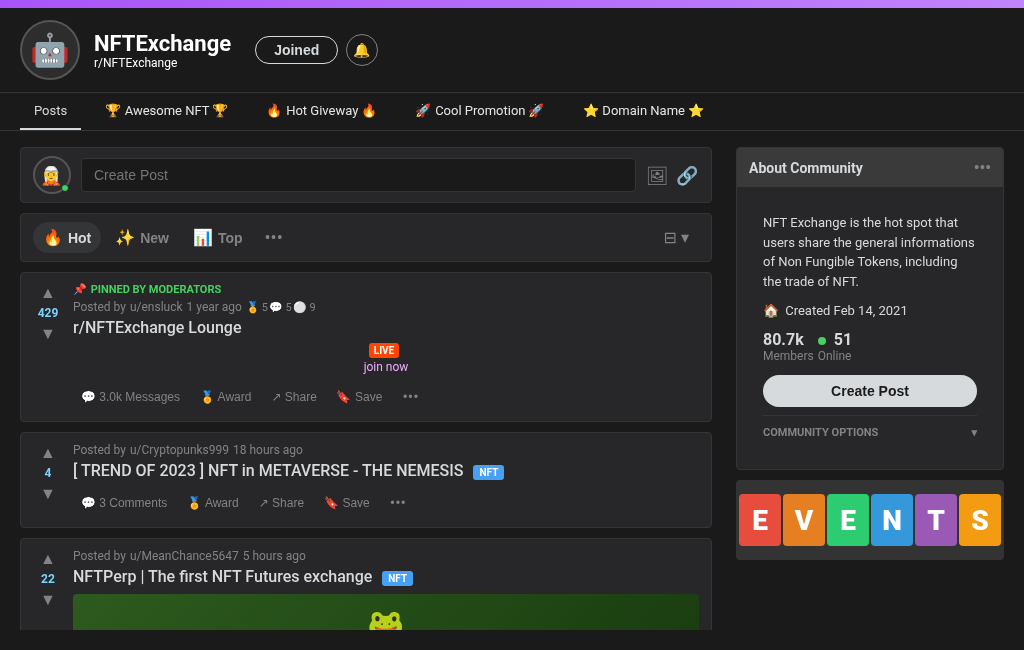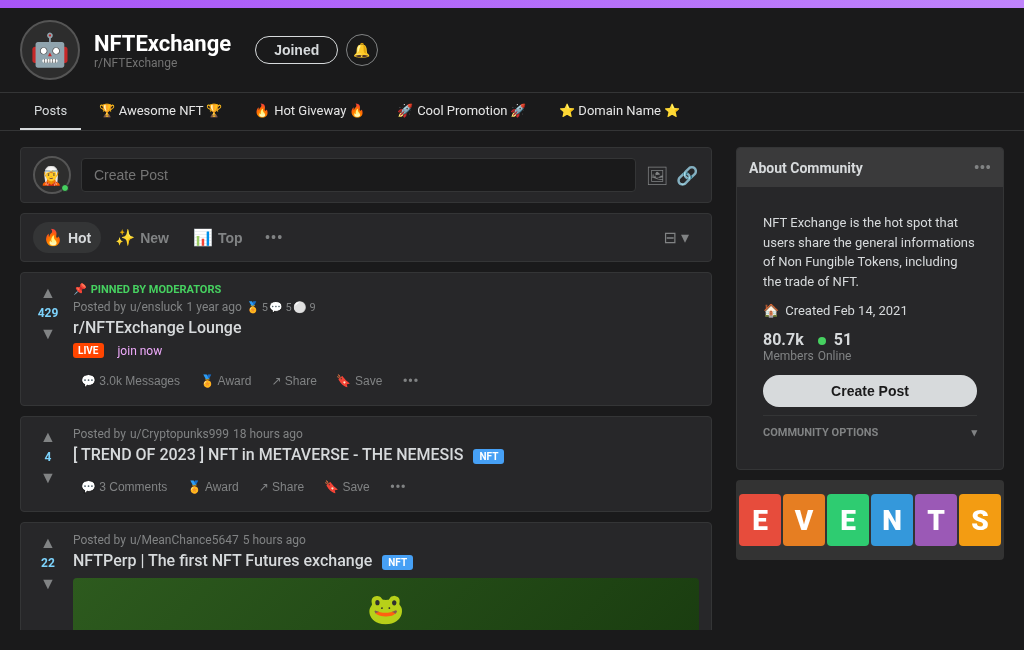--- a/index.html
+++ b/index.html
@@ -46,21 +46,21 @@
     }
 
     .header-info h1 {
       font-size: 22px;
       font-weight: 700;
       color: #fff;
     }
 
     .header-info .subreddit {
       font-size: 12px;
-      color: #737373;
+      color: #ffffff;
     }
 
     .header-actions {
       display: flex;
       align-items: center;
       gap: 8px;
       margin-left: 10px;
     }
 
     .join-btn {
@@ -87,21 +87,21 @@
       justify-content: center;
       font-size: 14px;
     }
 
     
     .nav-tabs {
       background: #1a1a1b;
       padding: 0 20px;
       display: flex;
       align-items: center;
-      gap: 4px;
+      gap: 10px;
       border-bottom: 1px solid #343536;
     }
 
     .nav-tab {
       padding: 10px 14px;
       font-size: 13px;
       color: #e5e5e5;
       cursor: pointer;
       border-bottom: 2px solid transparent;
       white-space: nowrap;
@@ -578,21 +578,21 @@
           <span>1 year ago</span>
           <span class="award-icons">
             🏅<span>5</span>
             💬<span>5</span>
             ⚪<span>9</span>
           </span>
         </div>
         <div class="post-title">
           <span>r/NFTExchange Lounge</span>
         </div>
-        <div style="display:flex;align-items:center;gap:10px;margin-bottom:6px;">
+        <div style="display:flex;align-items:center;gap:2px;margin-bottom:6px;flex-direction:column;">
           <span class="live-badge">LIVE</span>
           <span class="join-now">join now</span>
         </div>
         <div class="post-actions">
           <button class="action-btn">💬 3.0k Messages</button>
           <button class="action-btn">🏅 Award</button>
           <button class="action-btn">↗ Share</button>
           <button class="action-btn">🔖 Save</button>
           <span class="action-more">•••</span>
         </div>

